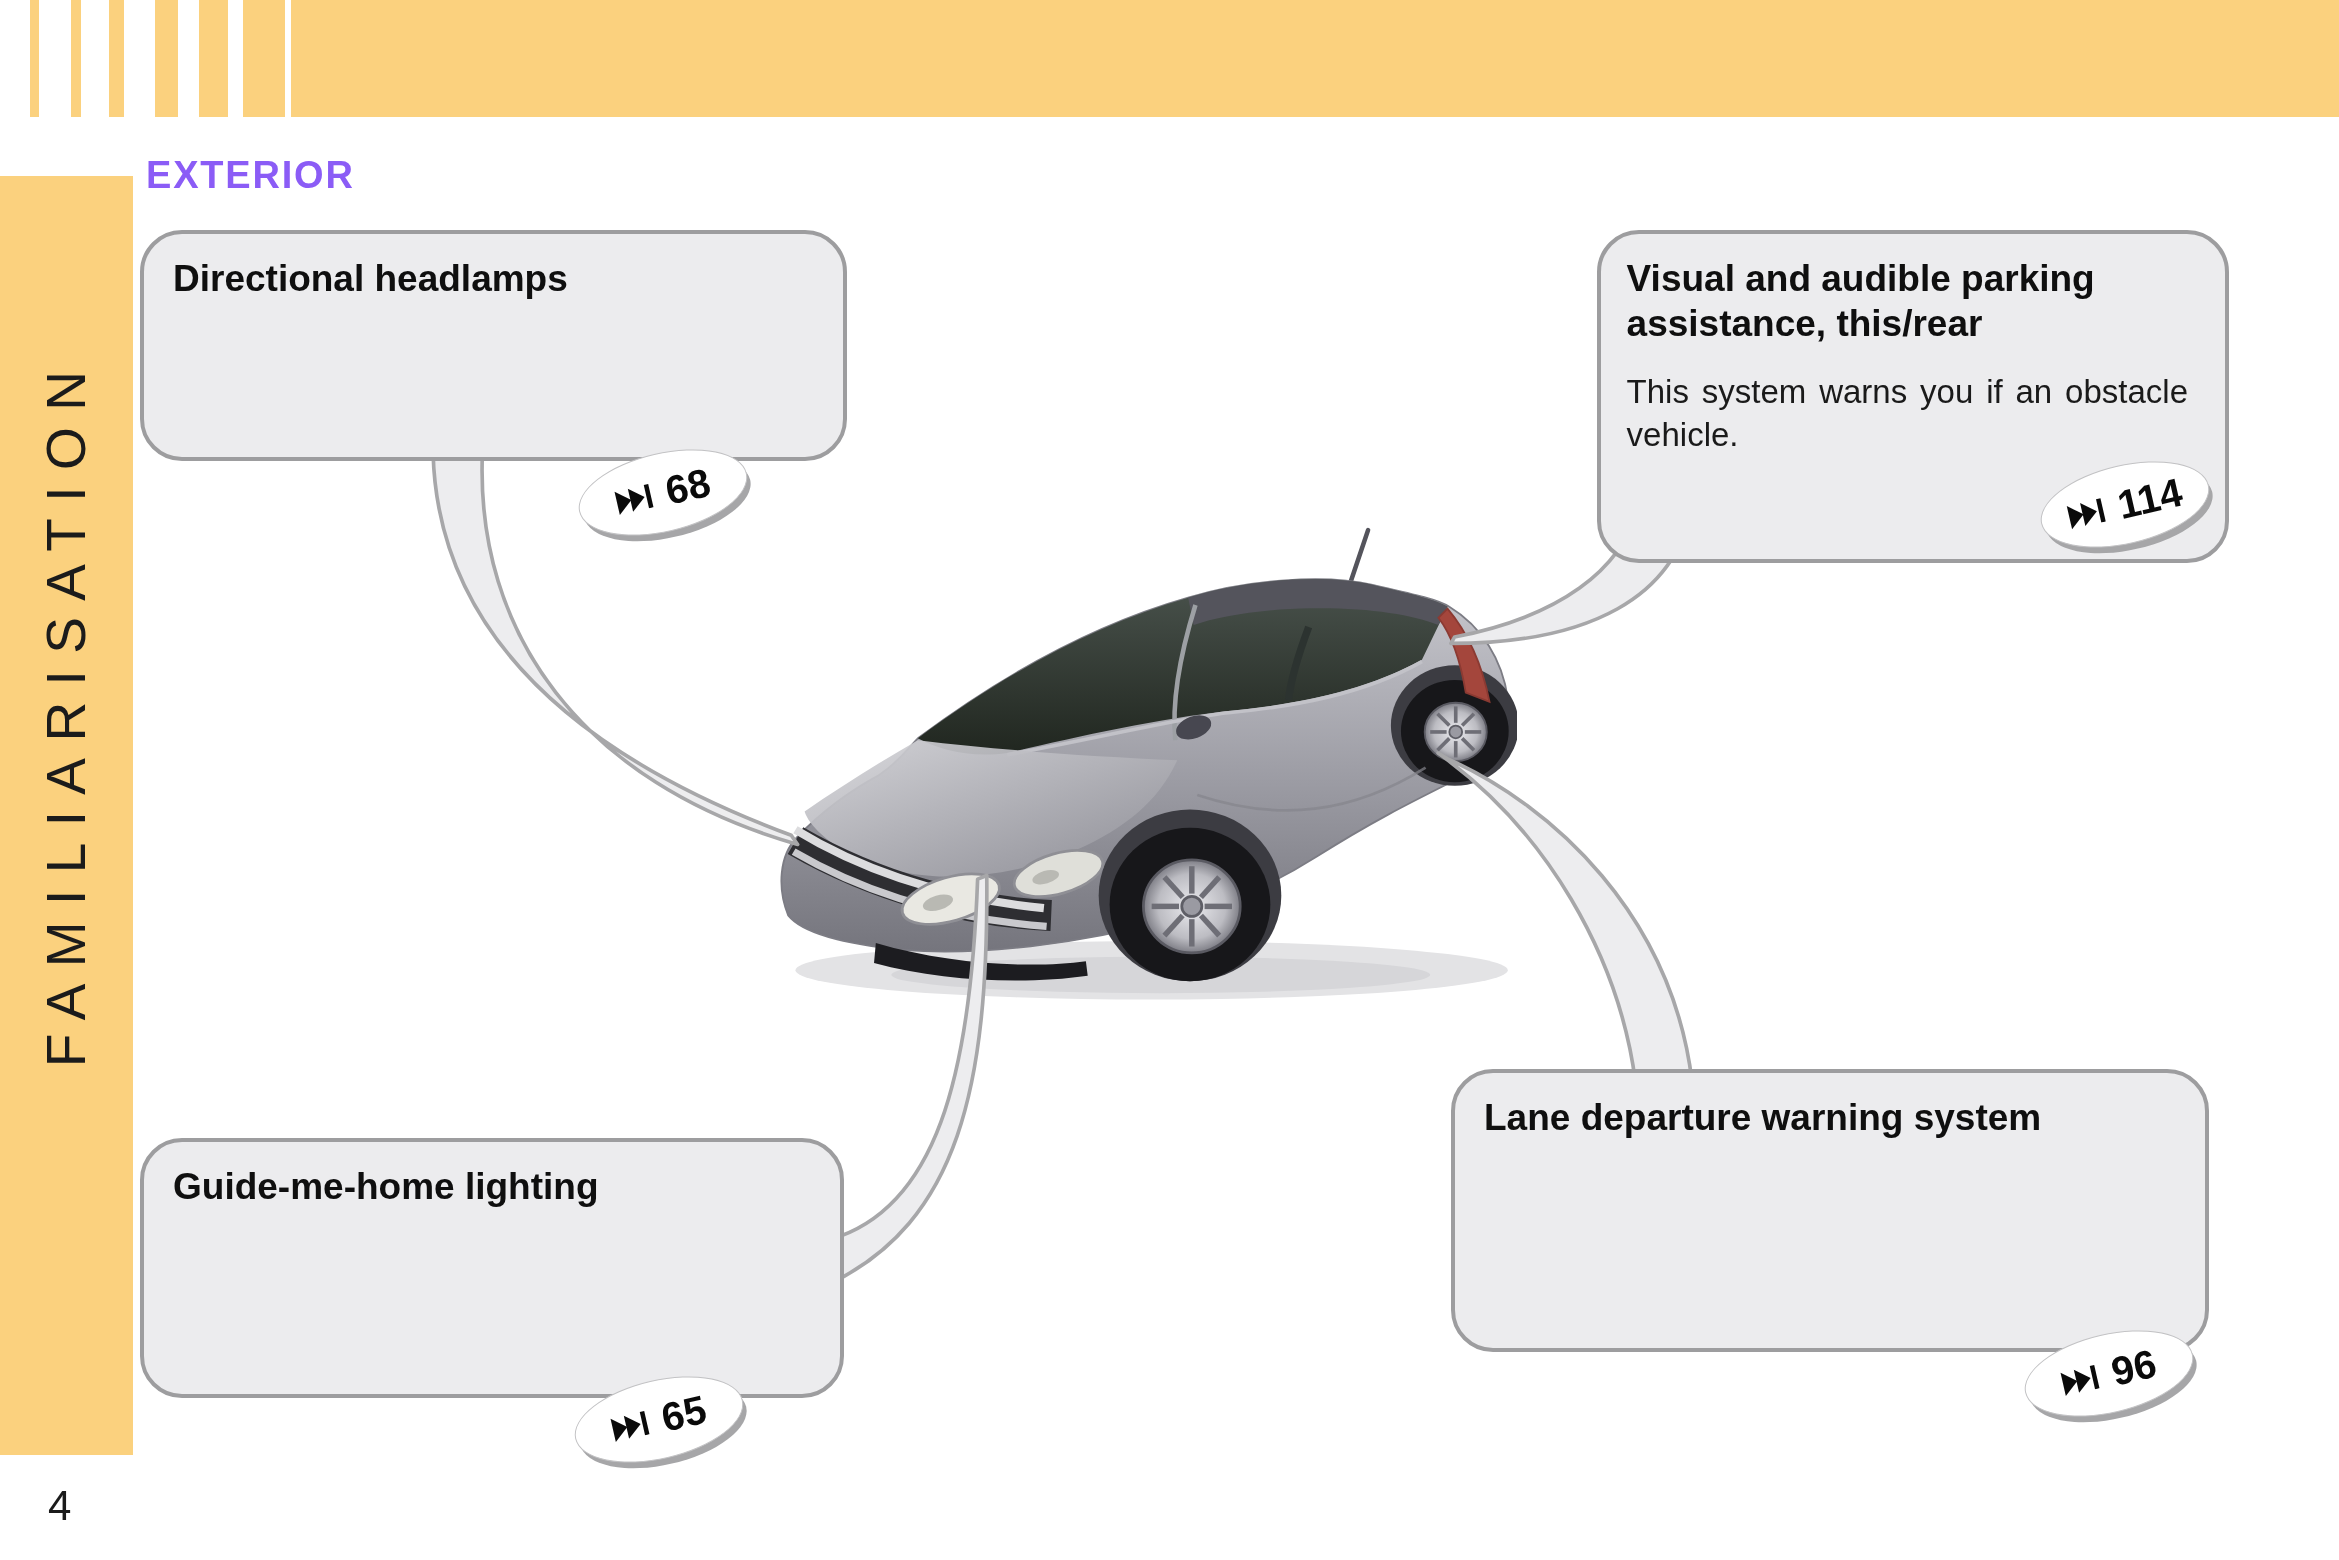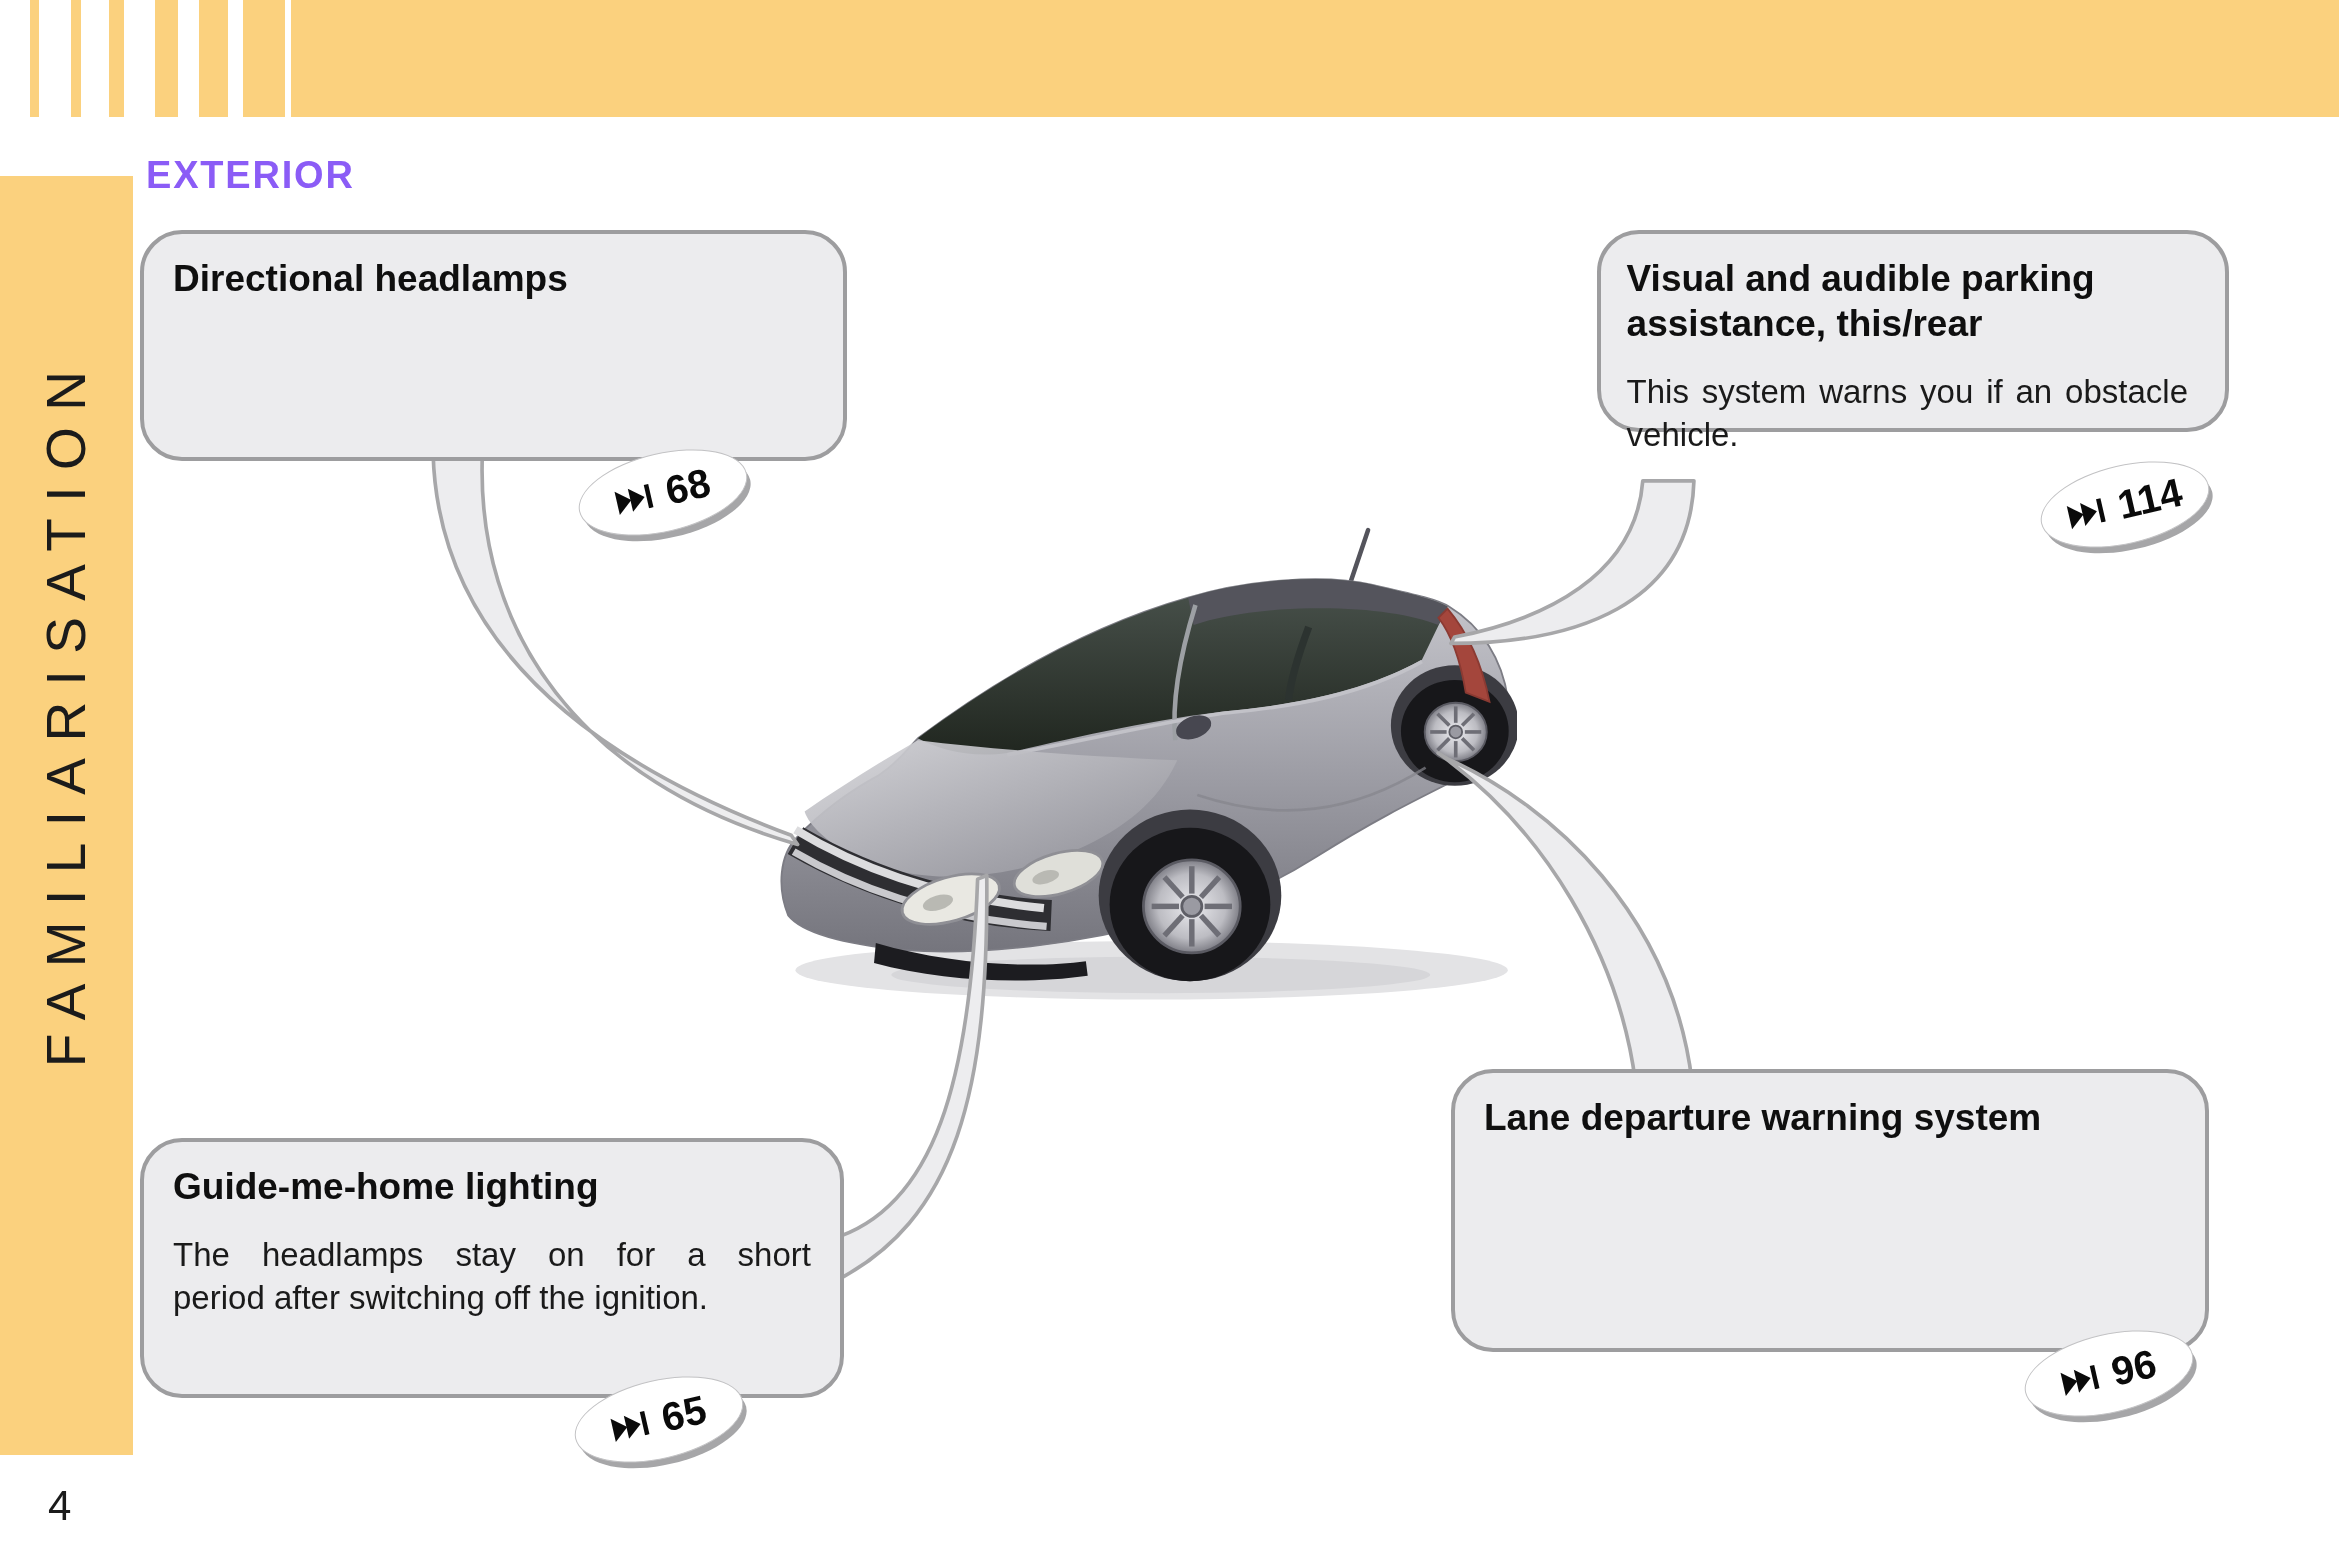--- a/index.html
+++ b/index.html
@@ -32,21 +32,21 @@
   
   .callout{position:absolute;background:#ECECEE;border:4.6px solid #9D9D9F;border-radius:42px;
            box-sizing:border-box;padding:22px 29px;}
   .callout-title{font-weight:bold;font-size:37px;line-height:45px;margin:0 0 24px 0;color:#0f0f0f;}
   .title-line{display:block;white-space:nowrap;}
   .callout-body{font-size:33px;line-height:43px;color:#1a1a1a;}
   .body-line{display:block;white-space:nowrap;}
   .jl{text-align:justify;text-align-last:justify;}
 
   #box-1{left:140px;top:230px;width:707px;height:231px;}
-  #box-2{left:1597px;top:230px;width:632px;height:202px;padding-left:25.6px;padding-right:37px;}
+  #box-2{left:1597px;top:230px;width:632px;height:333px;padding-left:25.6px;padding-right:37px;}
   #box-3{left:140px;top:1138px;width:704px;height:260px;}
   #box-4{left:1451px;top:1069px;width:758px;height:283px;}
 
   
   .badge{position:absolute;width:170px;height:77px;border-radius:50%;background:#ffffff;
          border:1.8px solid #c2c2c4;box-shadow:2.7px 7.3px 0 -0.9px #A6A6A8;
          display:flex;align-items:center;justify-content:center;gap:11px;
          transform:rotate(-13deg);}
   .badge .num{font-size:40px;font-weight:bold;color:#0a0a0a;}
   .badge svg{display:block;}
@@ -197,24 +197,20 @@
     <div class="callout-body">
       <span class="body-line jl">This system warns you if an obstacle</span>
       <span class="body-line">vehicle.</span>
     </div>
   </div>
 
   <div class="callout" id="box-3">
     <div class="callout-title">
       <span class="title-line">Guide-me-home lighting</span>
     </div>
-    <div class="callout-body">
-      <span class="body-line jl">The headlamps stay on for a short</span>
-      <span class="body-line">period after switching off the ignition.</span>
-    </div>
   </div>
 
   <div class="callout" id="box-4">
     <div class="callout-title">
       <span class="title-line">Lane departure warning system</span>
     </div>
   </div>
 
   <div class="badge" id="badge-1">
     <svg width="40" height="25.6" viewBox="0 0 44 28" fill="#0a0a0a">

